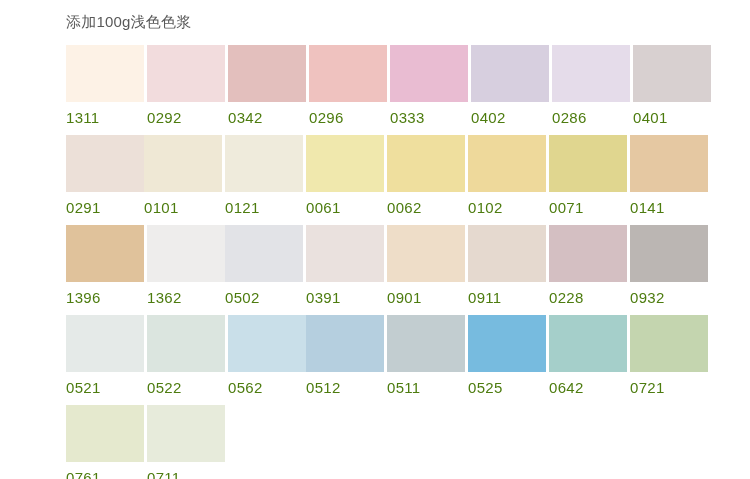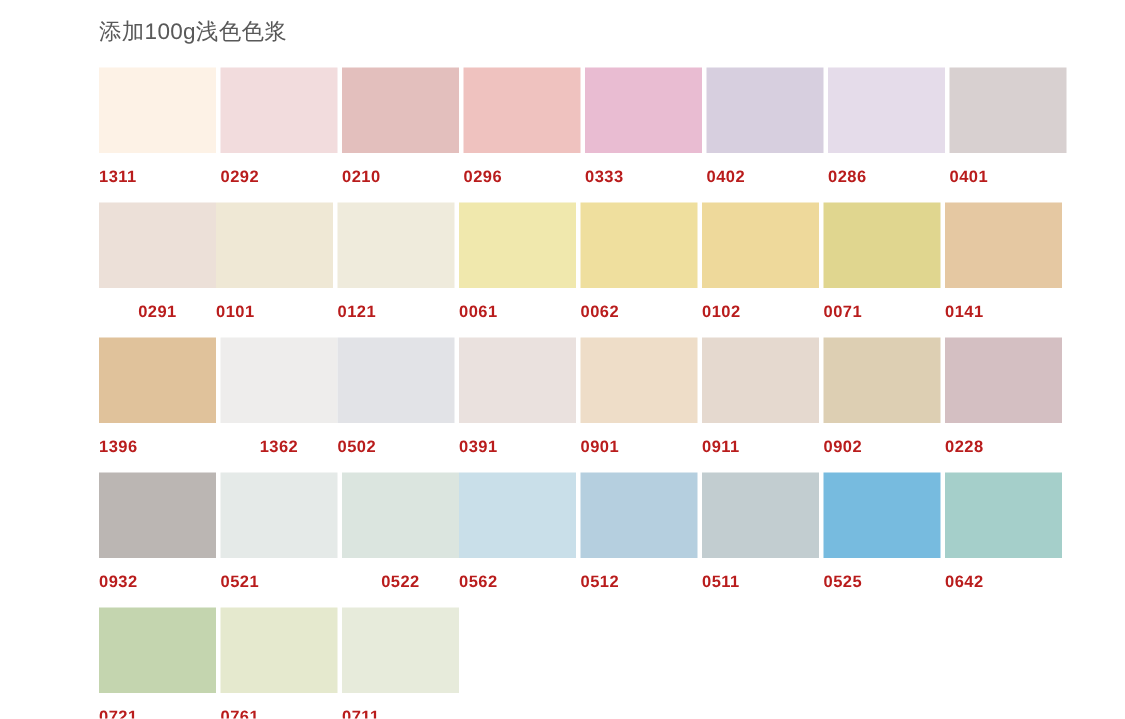--- a/index.html
+++ b/index.html
@@ -41,57 +41,55 @@
     align-content: flex-start;
   }
   .swatch-cell {
     width: 78px;
     margin-right: 3px;
     margin-bottom: 10px;
     box-sizing: border-box;
   }
   .swatch-cell:nth-child(9n) {
     margin-right: 0;
-    text-align: center;
   }
   .swatch-chip {
     width: 78px;
     height: 57px;
     display: block;
   }
   .swatch-label {
     display: block;
     margin-top: 9px;
-    font-size: 11px;
+    font-size: 15px;
     line-height: 14px;
-    color: #b91c1c;
+    color: #4d7c0f;
     font-family: "Liberation Sans", sans-serif;
     letter-spacing: 0.3px;
-    font-weight: bold;
   }
 </style>
 </head>
 <body>
 
 <div class="page">
 
   <div class="page-title">添加100g浅色色浆</div>
 
   <div class="swatch-grid">
       <div class="swatch-cell">
         <span class="swatch-chip" style="background: rgb(253, 242, 230);"></span>
         <span class="swatch-label">1311</span>
       </div>
       <div class="swatch-cell">
         <span class="swatch-chip" style="background: rgb(242, 220, 221);"></span>
         <span class="swatch-label">0292</span>
       </div>
       <div class="swatch-cell">
         <span class="swatch-chip" style="background: rgb(227, 191, 189);"></span>
-        <span class="swatch-label">0210</span>
+        <span class="swatch-label">0342</span>
       </div>
       <div class="swatch-cell">
         <span class="swatch-chip" style="background: rgb(239, 194, 191);"></span>
         <span class="swatch-label">0296</span>
       </div>
       <div class="swatch-cell">
         <span class="swatch-chip" style="background: rgb(233, 188, 210);"></span>
         <span class="swatch-label">0333</span>
       </div>
       <div class="swatch-cell">
@@ -156,24 +154,20 @@
       </div>
       <div class="swatch-cell">
         <span class="swatch-chip" style="background: rgb(238, 221, 200);"></span>
         <span class="swatch-label">0901</span>
       </div>
       <div class="swatch-cell">
         <span class="swatch-chip" style="background: rgb(229, 217, 207);"></span>
         <span class="swatch-label">0911</span>
       </div>
       <div class="swatch-cell">
-        <span class="swatch-chip" style="background: rgb(221, 207, 179);"></span>
-        <span class="swatch-label">0902</span>
-      </div>
-      <div class="swatch-cell">
         <span class="swatch-chip" style="background: rgb(212, 191, 194);"></span>
         <span class="swatch-label">0228</span>
       </div>
       <div class="swatch-cell">
         <span class="swatch-chip" style="background: rgb(187, 182, 179);"></span>
         <span class="swatch-label">0932</span>
       </div>
       <div class="swatch-cell">
         <span class="swatch-chip" style="background: rgb(229, 234, 232);"></span>
         <span class="swatch-label">0521</span>

